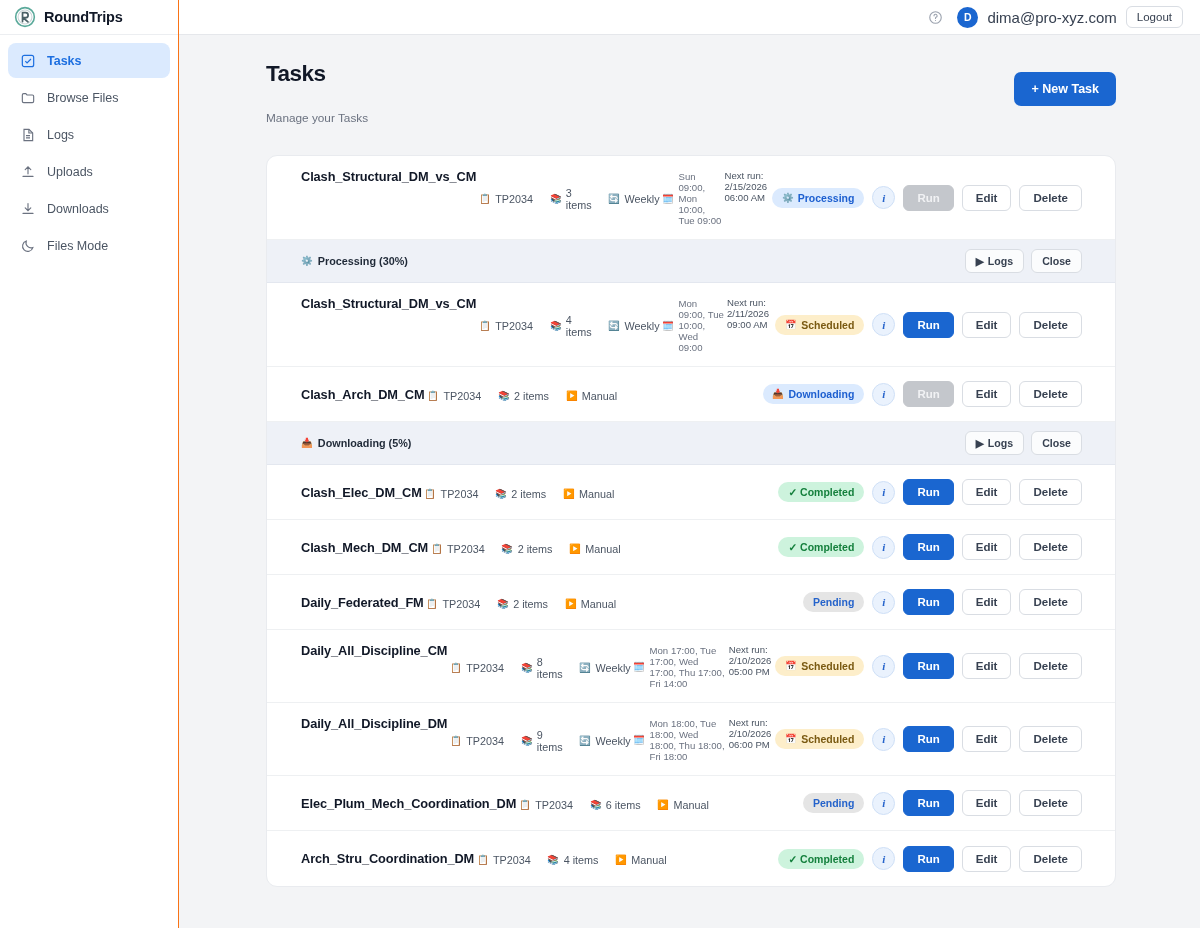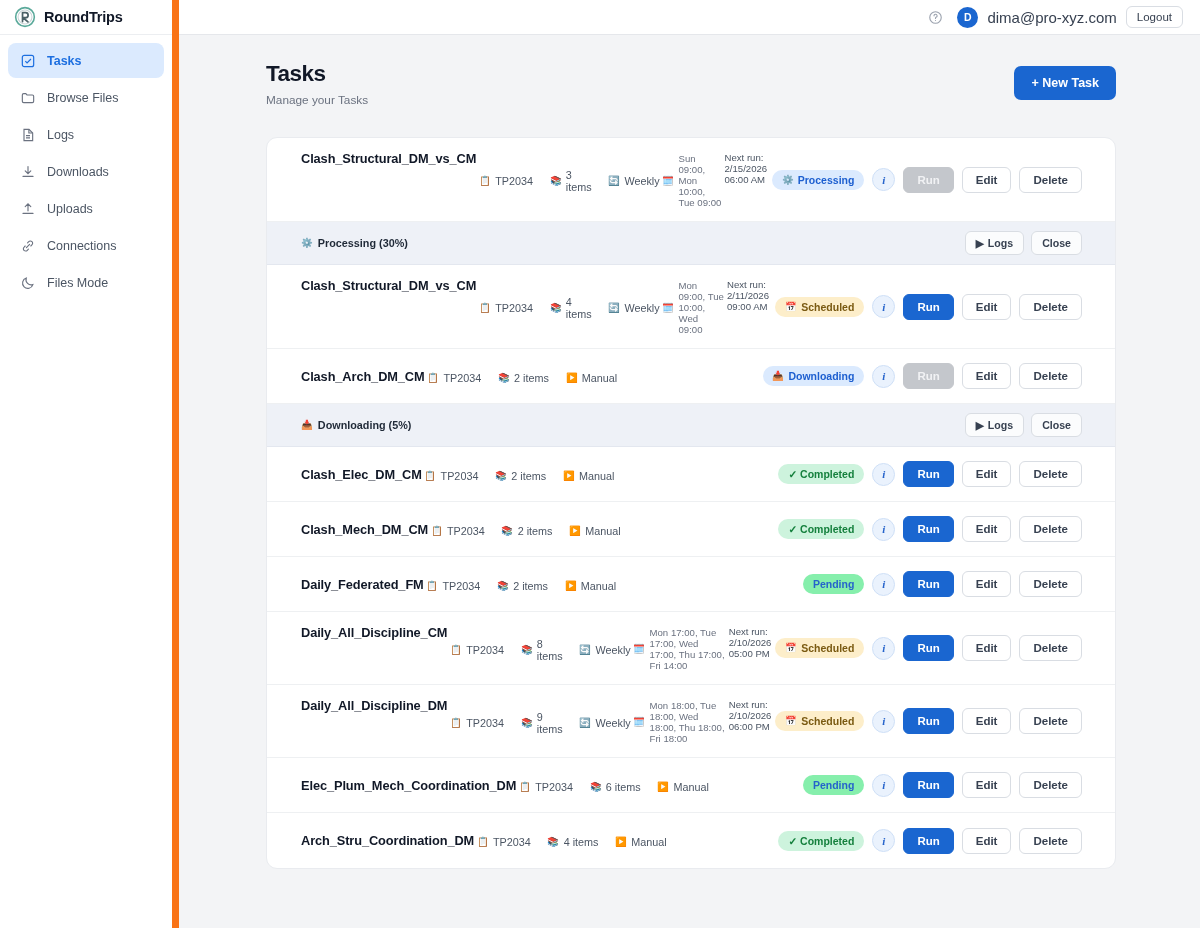--- a/index.html
+++ b/index.html
@@ -9,21 +9,21 @@
     background: #f3f4f6;
     color: #111827;
     overflow: hidden;
   }
   #app { display: flex; width: 1200px; height: 928px; }
 
   
   #sidebar {
     width: 179px; height: 928px; flex: 0 0 179px;
     background: #ffffff;
-    border-right: 7px solid #f97316;
+    border-right: 1px solid #f97316;
     display: flex; flex-direction: column;
   }
   .brand {
     height: 35px; display: flex; align-items: center; gap: 8px;
     padding: 0 14px; border-bottom: 1px solid #eceef1;
   }
   .brand-logo { width: 22px; height: 22px; flex: 0 0 22px; display:block; }
   .brand-name { font-size: 14.5px; font-weight: bold; letter-spacing: -0.2px; color: #111827; }
   .nav { padding: 8px 8px 0 8px; display: flex; flex-direction: column; gap: 2px; }
   .nav-item {
@@ -53,25 +53,25 @@
   .user-email { font-size: 15px; color: #374151; }
   .logout-btn {
     font-size: 11.5px; color: #374151; background: #fff;
     border: 1px solid #d9dde3; border-radius: 6px;
     padding: 4px 10px; cursor: pointer; font-family: inherit; text-align: right;
   }
 
   .page-body { flex: 1 1 auto; padding: 26px 84px 0 87px; overflow: hidden; }
   .page-head { display: flex; align-items: flex-start; justify-content: space-between; }
   .page-title { font-size: 22.5px; font-weight: bold; letter-spacing: -0.5px; color: #111827; }
-  .page-sub { font-size: 11.8px; color: #6b7280; margin-top: 6px; }
+  .page-sub { font-size: 11.8px; color: #6b7280; margin-top: 24px; }
   .new-task-btn {
     background: #1a66d0; color: #fff; border: none; border-radius: 7px;
     font-size: 12.5px; font-weight: bold; padding: 10px 17px;
-    cursor: pointer; font-family: inherit; margin-top: 5px;
+    cursor: pointer; font-family: inherit; margin-top: 11px;
   }
 
   
   .card {
     margin-top: 30px; background: #ffffff;
     border: 1px solid #e9ebef; border-radius: 11px;
     overflow: hidden;
   }
   .task-row {
     display: flex; align-items: center; justify-content: space-between;
@@ -91,21 +91,21 @@
   .task-actions { display: flex; align-items: center; gap: 8px; }
   .badge {
     display: inline-flex; align-items: center; gap: 4px;
     font-size: 10.5px; font-weight: bold;
     border-radius: 999px; padding: 4px 10px; white-space: nowrap;
   }
   .badge-processing { background: #dbeafe; color: #1d5fd0; }
   .badge-downloading { background: #dbeafe; color: #1d5fd0; }
   .badge-scheduled  { background: #fdeeca; color: #7a5a12; }
   .badge-completed  { background: #cdf3dd; color: #15803d; }
-  .badge-pending    { background: #86efac; color: #2563cb; }
+  .badge-pending    { background: #e5e5e5; color: #2563cb; }
 
   .info-btn {
     width: 23px; height: 23px; border-radius: 50%;
     background: #eaf2fd; border: 1px solid #cfe0f7;
     color: #2563cb; font-style: italic; font-weight: bold; font-size: 11px;
     display: flex; align-items: center; justify-content: center;
     cursor: pointer; font-family: "Liberation Serif", serif;
   }
   .btn {
     font-size: 11.5px; font-weight: bold; border-radius: 6px;
@@ -164,39 +164,31 @@
       <div class="nav-item">
         <svg class="ico" viewBox="0 0 24 24" fill="none" stroke="currentColor" stroke-width="1.7">
           <path d="M6 3.5h7.5L19 9v11.5H6z"></path>
             <path d="M13.3 3.6V9H18.8"></path>
             <path d="M9 13h6M9 16.3h6"></path>
         </svg>
         <span>Logs</span>
       </div>
       <div class="nav-item">
         <svg class="ico" viewBox="0 0 24 24" fill="none" stroke="currentColor" stroke-width="1.7" stroke-linecap="round">
+          <path d="M12 14.8V4.4M7.8 8.3L12 4.1l4.2 4.2"></path>
+            <path d="M4.5 18.6h15"></path>
+        </svg>
+        <span>Uploads</span>
+      </div>
+      <div class="nav-item">
+        <svg class="ico" viewBox="0 0 24 24" fill="none" stroke="currentColor" stroke-width="1.7" stroke-linecap="round">
           <path d="M12 3.8v10.4M7.8 10.3L12 14.5l4.2-4.2"></path>
             <path d="M4.5 18.6h15"></path>
         </svg>
         <span>Downloads</span>
-      </div>
-      <div class="nav-item">
-        <svg class="ico" viewBox="0 0 24 24" fill="none" stroke="currentColor" stroke-width="1.7" stroke-linecap="round">
-          <path d="M12 14.8V4.4M7.8 8.3L12 4.1l4.2 4.2"></path>
-            <path d="M4.5 18.6h15"></path>
-        </svg>
-        <span>Uploads</span>
-      </div>
-      <div class="nav-item">
-        <svg class="ico" viewBox="0 0 24 24" fill="none" stroke="currentColor" stroke-width="1.7" stroke-linecap="round">
-          <path d="M9.6 14.4l4.8-4.8"></path>
-          <path d="M11.4 7.2l1.6-1.6a3.4 3.4 0 1 1 4.8 4.8l-1.6 1.6"></path>
-          <path d="M12.6 16.8l-1.6 1.6a3.4 3.4 0 1 1-4.8-4.8l1.6-1.6"></path>
-        </svg>
-        <span>Connections</span>
       </div>
       <div class="nav-item">
         <svg class="ico" viewBox="0 0 24 24" fill="none" stroke="currentColor" stroke-width="1.7">
           <path d="M19.3 14.4A7.8 7.8 0 0 1 9.4 4.6a7.9 7.9 0 1 0 9.9 9.8z"></path>
         </svg>
         <span>Files Mode</span>
       </div>
     </nav>
   </aside>
 

